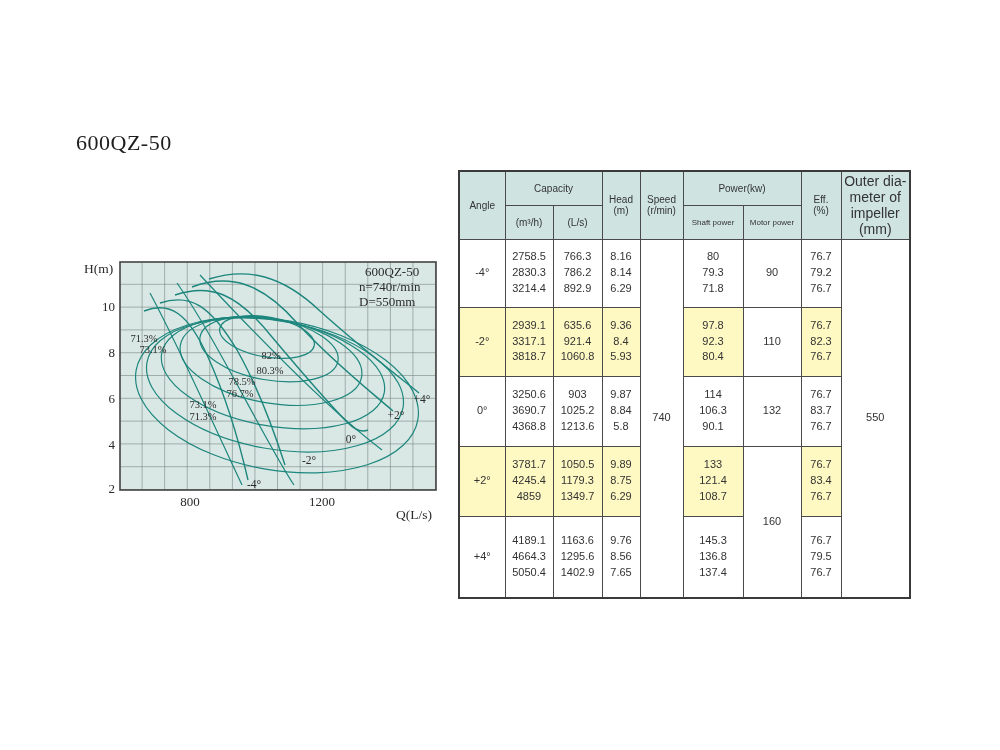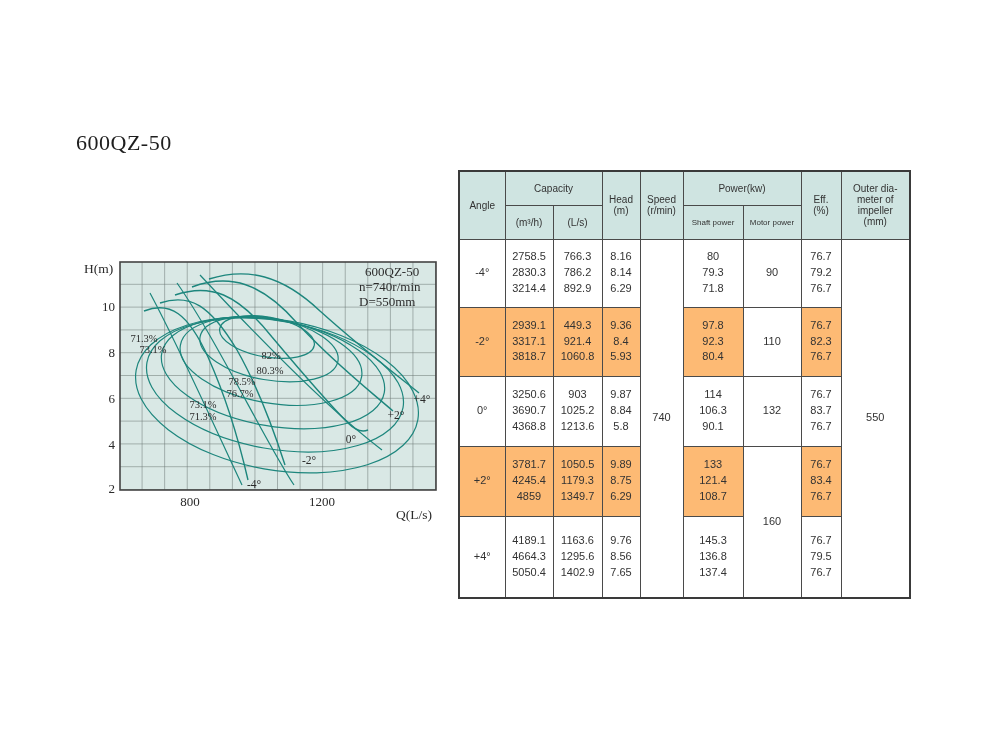--- a/index.html
+++ b/index.html
@@ -18,21 +18,21 @@
   
   .tbl-wrap{position:absolute;left:458px;top:170px;}
   table{border-collapse:collapse;table-layout:fixed;width:451px;}
   td,th{border:1px solid #4a4a4a;padding:0;text-align:center;vertical-align:middle;
         font-weight:normal;color:#333;overflow:hidden;}
   table{border:2px solid #3a3a3a;}
   th{font-family:"Liberation Sans",sans-serif;font-size:10px;background:#cfe4e1;text-align:center;}
   th.small{font-size:8px;margin-top:36px;}
   td{font-family:Liberation Sans, sans-serif;font-size:11px;line-height:1.45;}
   .pre{white-space:pre-line;}
-  .shade{background:#fdba74;}
+  .shade{background:#fef9c3;}
   .hr1{height:34px;} .hr2{height:34px;}
   .r1{height:68px;} .r2{height:69px;} .r3{height:70px;} .r4{height:70px;} .r5{height:82px;}
 </style>
 </head>
 <body>
 
 <div class="page-title">600QZ-50</div>
 
 <div class="chart-wrap">
   <svg width="380" height="290" viewBox="0 0 380 290">
@@ -128,21 +128,21 @@
         <tr class="hr1">
       <th rowspan="2">Angle</th>
       <th colspan="2">Capacity</th>
       <th rowspan="2" class="pre">Head
 (m)</th>
       <th rowspan="2" class="pre">Speed
 (r/min)</th>
       <th colspan="2">Power(kw)</th>
       <th rowspan="2" class="pre">Eff.
 (%)</th>
-      <th rowspan="2" class="pre" style="font-size:10px">Outer dia-
+      <th rowspan="2" class="pre" style="font-size:14px">Outer dia-
 meter of
 impeller
 (mm)</th>
     </tr>
     <tr class="hr2">
       <th>(m³/h)</th>
       <th>(L/s)</th>
       <th class="small">Shaft power</th>
       <th class="small">Motor power</th>
     </tr>
@@ -167,21 +167,21 @@
 79.2
 76.7</td>
       <td rowspan="5">550</td>
     </tr>
 
     <tr class="r2">
       <td class="shade">-2°</td>
       <td class="pre shade">2939.1
 3317.1
 3818.7</td>
-      <td class="pre shade">449.3
+      <td class="pre shade">635.6
 921.4
 1060.8</td>
       <td class="pre shade">9.36
 8.4
 5.93</td>
       <td class="pre shade">97.8
 92.3
 80.4</td>
       <td>110</td>
       <td class="pre shade">76.7

